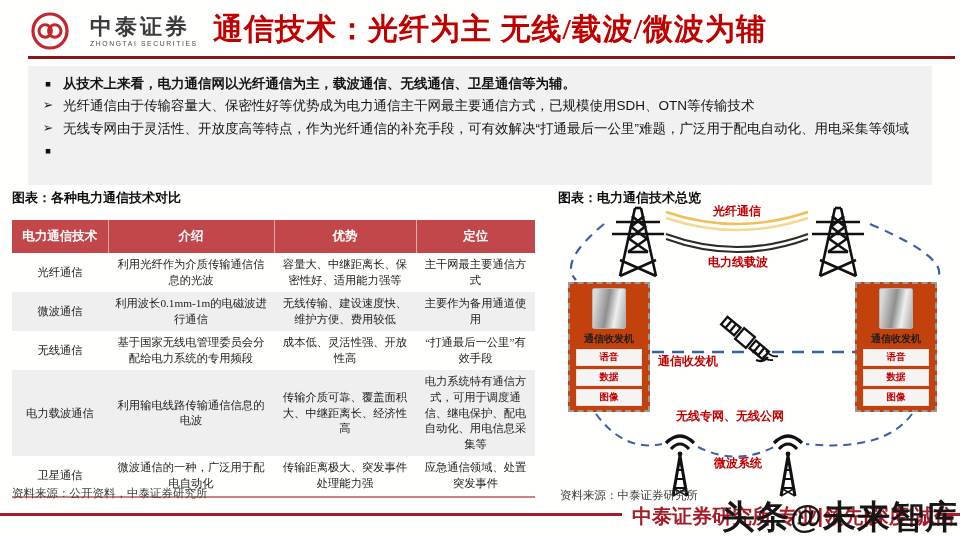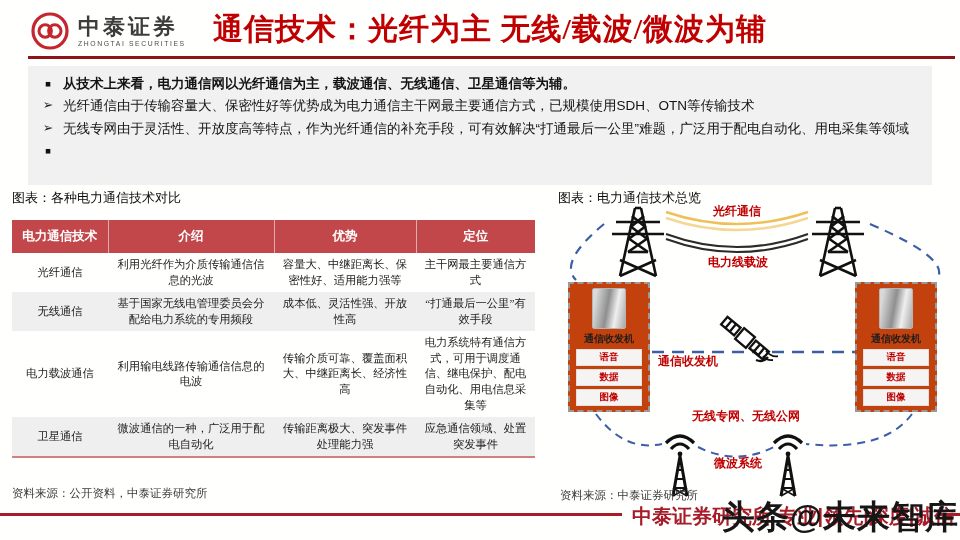--- a/index.html
+++ b/index.html
@@ -1,37 +1,37 @@
 <!DOCTYPE html>
 <html><head>
 <meta charset="utf-8">
 <style>
   *{margin:0;padding:0;box-sizing:border-box}
   html,body{width:960px;height:540px}
   body{font-family:"Liberation Sans",sans-serif;background:#fff;position:relative;overflow:hidden}
   .stage{position:absolute;inset:0;width:960px;height:540px;background:#fffffe}
 
   
-  .logo{position:absolute;left:30px;top:11px;display:flex;align-items:center;gap:8px}
+  .logo{position:absolute;left:30px;top:11px;display:flex;align-items:center;gap:20px}
   .logo-txt{display:flex;flex-direction:column}
   .logo-cn{font-size:22px;font-weight:bold;color:#3c3c3c;letter-spacing:3px;line-height:1.1}
   .logo-en{font-size:6.8px;color:#4a4a4a;letter-spacing:1.6px;margin-top:1px}
   .page-title{position:absolute;left:185px;top:9px;width:610px;text-align:center;font-size:30px;font-weight:900;color:#c00000;font-family:"Liberation Serif",serif;letter-spacing:1px;white-space:nowrap}
   .title-rule{position:absolute;left:28px;top:56px;width:927px;height:3px;background:#8e1419}
 
   
   .bullet-panel{position:absolute;left:28px;top:66px;width:904px;height:119px;background:#f1f1f1;padding:8px 13px 6px;display:flex;flex-direction:column;gap:2px}
   .bullet{display:flex;gap:8px;font-size:13.5px;line-height:1.5;color:#131313}
   .bullet.bold{font-weight:bold}
   .marker{flex:0 0 14px;text-align:center}
   .marker.sq{font-size:9.5px;line-height:20px;color:#111}
   .marker.ar{font-size:12.5px;color:#222}
 
   
-  .fig-title{position:absolute;top:189px;font-size:13px;font-weight:normal;color:#0d0d0d}
+  .fig-title{position:absolute;top:189px;font-size:13px;font-weight:bold;color:#0d0d0d}
   #fig-title-left{left:12px}
   #fig-title-right{left:558px}
 
   
   #cmp-table{position:absolute;left:12px;top:220px;width:523px;border-collapse:collapse;font-family:"Liberation Serif",serif;border-bottom:2px solid #cf8181}
   #cmp-table thead th{background:#c2474b;color:#fff;font-size:12.5px;font-weight:bold;padding:8px 2px;border-right:1px solid #ddadae}
   #cmp-table thead th:last-child{border-right:none}
   #cmp-table tbody td{font-size:11.3px;color:#1c1c1c;text-align:center;padding:4px 5px;line-height:1.38}
   #cmp-table tbody tr:nth-child(even){background:#efefef}
 
@@ -49,21 +49,21 @@
   
   #diagram{position:absolute;left:552px;top:202px;width:408px;height:302px}
   #diagram .wires{position:absolute;left:0;top:0;width:408px;height:302px}
   .tower{position:absolute;width:64px;height:76px}
   #tower-left{left:54px;top:0}
   #tower-right{left:254px;top:0}
   .d-label{position:absolute;color:#c00000;font-weight:bold;font-size:12px;font-family:"Liberation Serif",serif;white-space:nowrap}
   #lbl-fiber{left:145px;top:1px;width:80px;text-align:center}
   #lbl-carrier{left:143px;top:52px;width:86px;text-align:center}
   #lbl-satellite{left:106px;top:151px}
-  #lbl-wireless{left:140px;top:206px}
+  #lbl-wireless{left:124px;top:206px}
   #lbl-microwave{left:162px;top:253px}
   .equip-box{position:absolute;width:82px;height:130px;border:2px dashed #9a9a9a;background:#c2410c;display:flex;flex-direction:column;align-items:center;padding:4px 4px;gap:3px}
   #equip-left{left:16px;top:80px}
   #equip-right{left:303px;top:80px}
   .server{width:34px;height:44px;background:linear-gradient(100deg,#d9d9d9 10%,#8f8f8f 45%,#efefef 70%,#a8a8a8);border:1px solid #b5b5b5;border-radius:2px}
   .equip-label{font-size:10px;font-weight:bold;color:#1e1e1e;font-family:"Liberation Serif",serif;white-space:nowrap}
   .chip{width:66px;text-align:center;background:#f5f4f2;border:1px solid #e3e1de;border-radius:0;font-size:9.5px;font-weight:bold;color:#c00000;padding:1px 0;font-family:"Liberation Serif",serif}
   .sat{position:absolute;left:160px;top:110px;width:66px;height:62px}
   .ant{position:absolute;width:46px;height:66px}
   #ant-left{left:105px;top:230px}
@@ -125,20 +125,26 @@
         </tr>
       </thead>
     <tbody>
         <tr>
           <td>光纤通信</td>
           <td>利用光纤作为介质传输通信信息的光波</td>
           <td>容量大、中继距离长、保密性好、适用能力强等</td>
           <td>主干网最主要通信方式</td>
         </tr>
         <tr>
+          <td>微波通信</td>
+          <td>利用波长0.1mm-1m的电磁波进行通信</td>
+          <td>无线传输、建设速度快、维护方便、费用较低</td>
+          <td>主要作为备用通道使用</td>
+        </tr>
+        <tr>
           <td>无线通信</td>
           <td>基于国家无线电管理委员会分配给电力系统的专用频段</td>
           <td>成本低、灵活性强、开放性高</td>
           <td>“打通最后一公里”有效手段</td>
         </tr>
         <tr>
           <td>电力载波通信</td>
           <td>利用输电线路传输通信信息的电波</td>
           <td>传输介质可靠、覆盖面积大、中继距离长、经济性高</td>
           <td>电力系统特有通信方式，可用于调度通信、继电保护、配电自动化、用电信息采集等</td>

